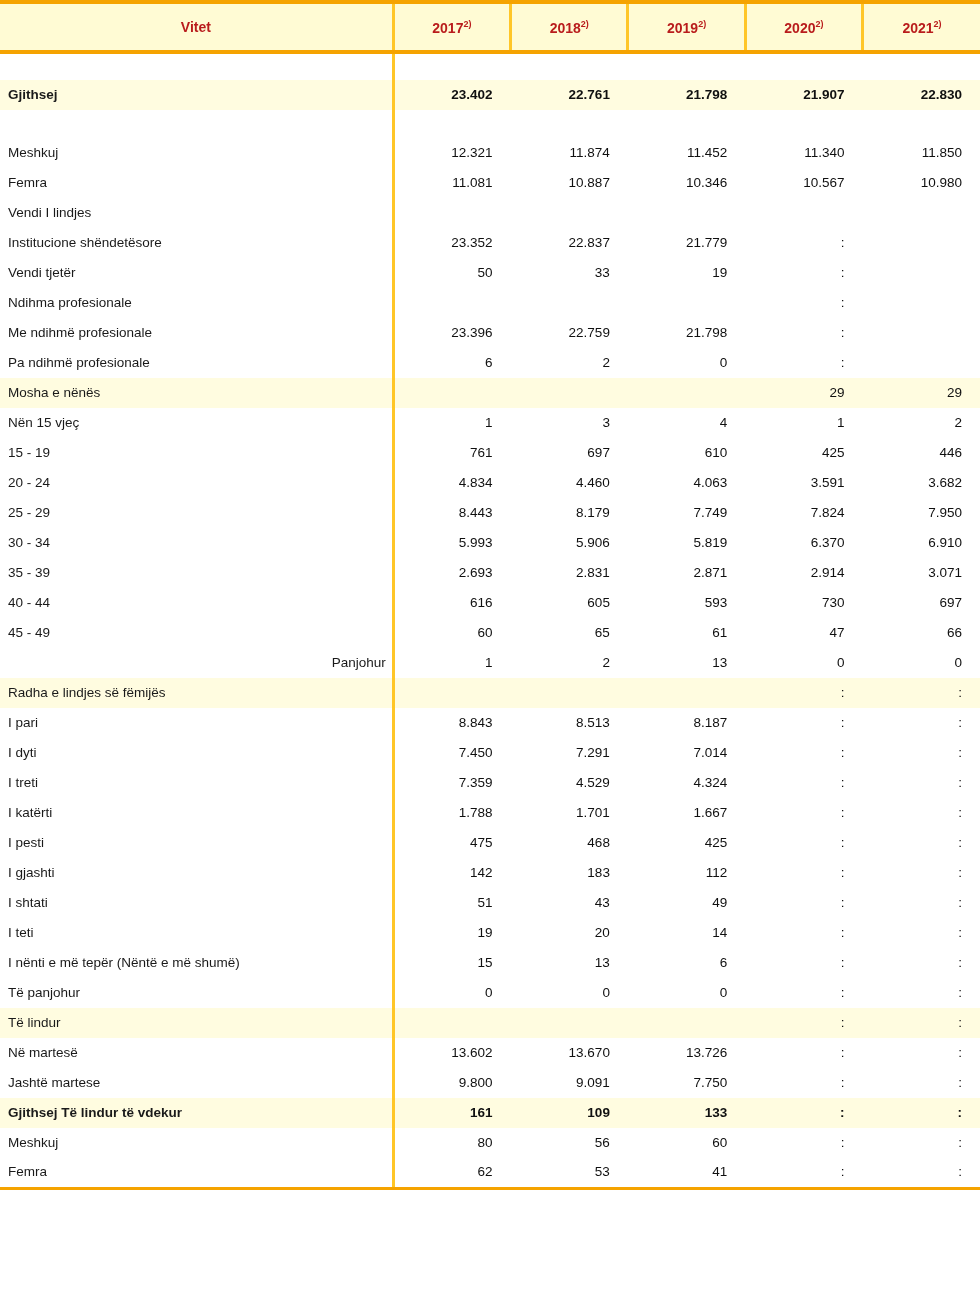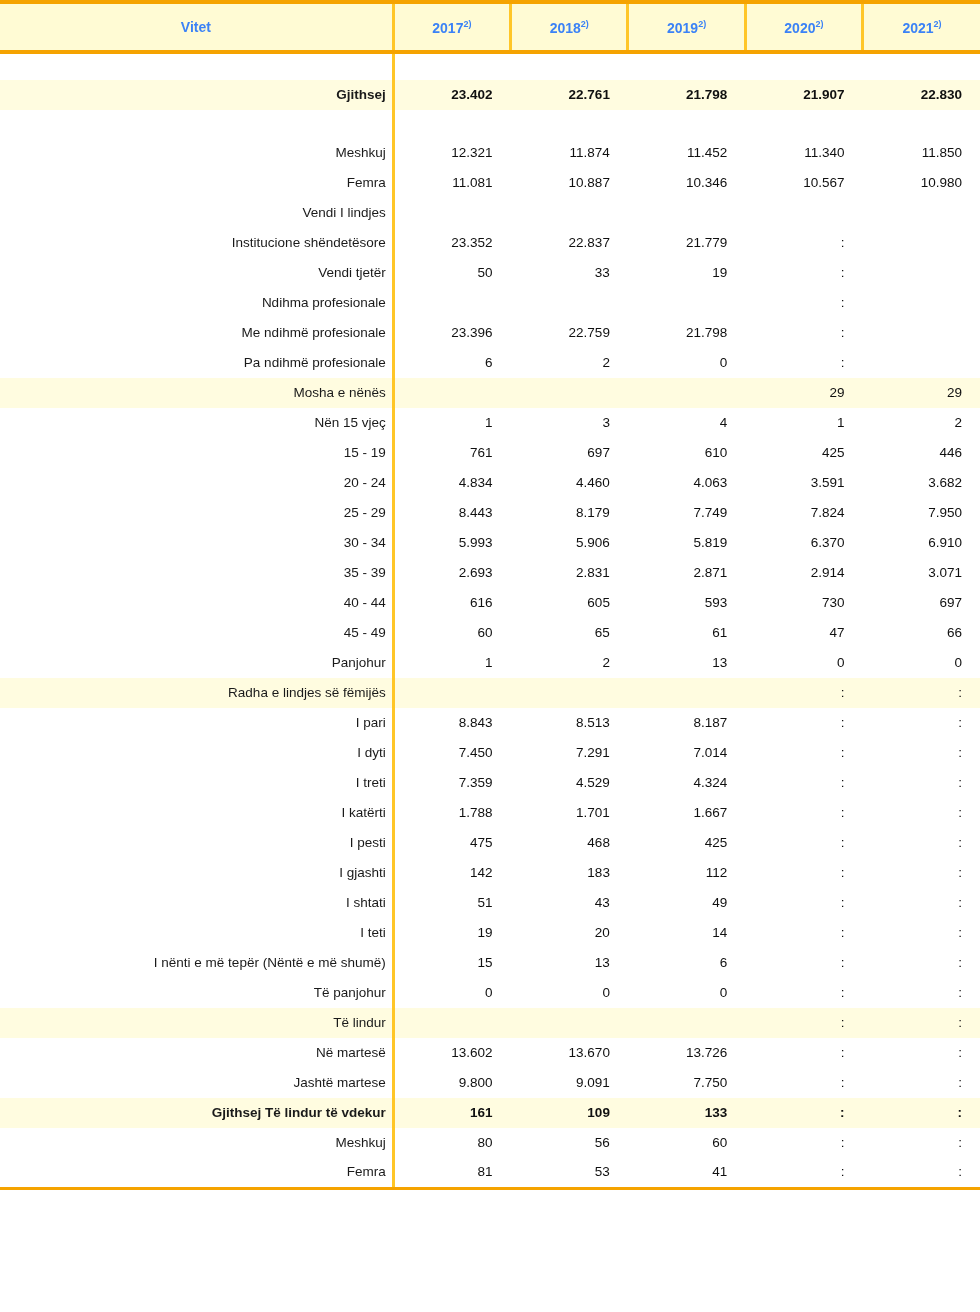--- a/index.html
+++ b/index.html
@@ -24,21 +24,21 @@
   #stat-table col.c-year  { width: 117px; }
 
   
   thead tr.head-row { background: #fffbd4; }
   thead th {
     border-top: 4px solid #f5a300;
     border-bottom: 4px solid #f5a300;
     height: 46px;
     font-weight: bold;
     font-size: 14px;
-    color: #3b82f6;
+    color: #b91c1c;
     text-align: center;
     padding: 0;
     vertical-align: middle;
   }
   thead th.th-label { border-right: 3px solid #ffc627; }
   thead th.th-year  { border-left: 3px solid #ffc627; }
   thead th sup { font-size: 9px; vertical-align: super; }
 
   
   tbody tr { height: 30px; }
@@ -46,21 +46,21 @@
   tbody td {
     padding: 0;
     vertical-align: middle;
     white-space: nowrap;
     line-height: 1.1;
   }
   td.label-cell {
     border-right: 3px solid #ffc627;
     padding-left: 8px;
     padding-right: 6px;
-    text-align: right;
+    text-align: left;
   }
   td.val-cell {
     text-align: right;
     padding-right: 18px;
     color: #101010;
   }
   
   .lvl0 { padding-left: 8px; }
   .lvl1 { padding-left: 64px; }
   .lvl2 { padding-left: 8px; text-align: right !important; padding-right: 120px; }
@@ -385,20 +385,20 @@
       <tr>
         <td class="label-cell lvl1">Meshkuj</td>
         <td class="val-cell">80</td>
         <td class="val-cell">56</td>
         <td class="val-cell">60</td>
         <td class="val-cell dots">:</td>
         <td class="val-cell dots">:</td>
       </tr>
       <tr class="last-row">
         <td class="label-cell lvl1">Femra</td>
-        <td class="val-cell">81</td>
+        <td class="val-cell">62</td>
         <td class="val-cell">53</td>
         <td class="val-cell">41</td>
         <td class="val-cell dots">:</td>
         <td class="val-cell dots">:</td>
       </tr>
     </tbody>
 </table>
 
 </body></html>

